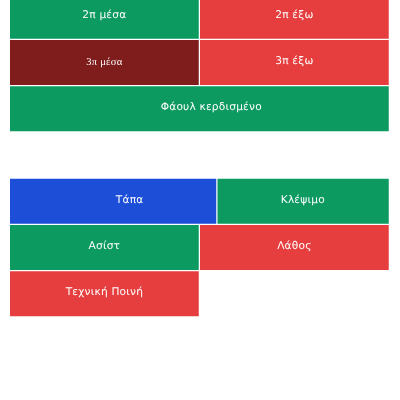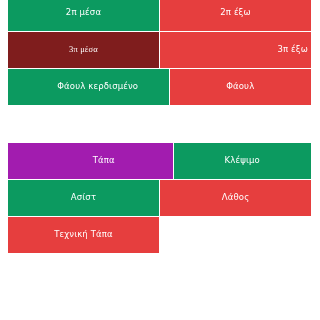--- a/index.html
+++ b/index.html
@@ -65,57 +65,54 @@
     </div>
     <div class="stat-cell" style="background: rgb(230, 62, 62); color: rgb(255, 255, 255);">
       <span>2π έξω</span>
     </div>
   </div>
 
   <div class="stat-row">
     <div class="stat-cell" style="background: #7f1d1d; color: rgb(255, 255, 255); font-family: Liberation Serif, serif;">
       <span>3π μέσα</span>
     </div>
-    <div class="stat-cell" style="background: rgb(230, 62, 62); color: rgb(255, 255, 255); justify-content: flex-end;">
+    <div class="stat-cell" style="background: rgb(230, 62, 62); color: rgb(255, 255, 255);">
       <span>3π έξω</span>
     </div>
   </div>
 
   <div class="stat-row">
     <div class="stat-cell" style="background: rgb(12, 154, 96); color: rgb(255, 255, 255); padding-left: 22px;">
       <span>Φάουλ κερδισμένο</span>
     </div>
-    <div class="stat-cell" style="background: rgb(230, 62, 62); color: rgb(255, 255, 255);">
-      <span>Φάουλ</span>
-    </div>
   </div>
 
   <div class="stat-row">
   </div>
 
   <div class="stat-row">
-    <div class="stat-cell" style="background: #a21caf; color: rgb(255, 255, 255); padding-left: 30px;">
+    <div class="stat-cell" style="background: #1d4ed8; color: rgb(255, 255, 255); padding-left: 30px;">
       <span>Τάπα</span>
     </div>
     <div class="stat-cell" style="background: rgb(12, 154, 96); color: rgb(255, 255, 255); align-items: center;">
       <span>Κλέψιμο</span>
     </div>
   </div>
 
   <div class="stat-row">
     <div class="stat-cell" style="background: rgb(12, 154, 96); color: rgb(255, 255, 255);">
       <span>Ασίστ</span>
     </div>
     <div class="stat-cell" style="background: rgb(230, 62, 62); color: rgb(255, 255, 255);">
       <span>Λάθος</span>
     </div>
   </div>
 
   <div class="stat-row">
     <div class="stat-cell" style="background: rgb(230, 62, 62); color: rgb(255, 255, 255);">
-      <span>Τεχνική Τάπα</span>
+      <span>Τεχνική Ποινή</span>
     </div>
     <div class="stat-cell empty" style="background: transparent; color: rgb(255, 255, 255);">
       <span></span>
     </div>
   </div>
 
 </div>
 
 </body></html>

